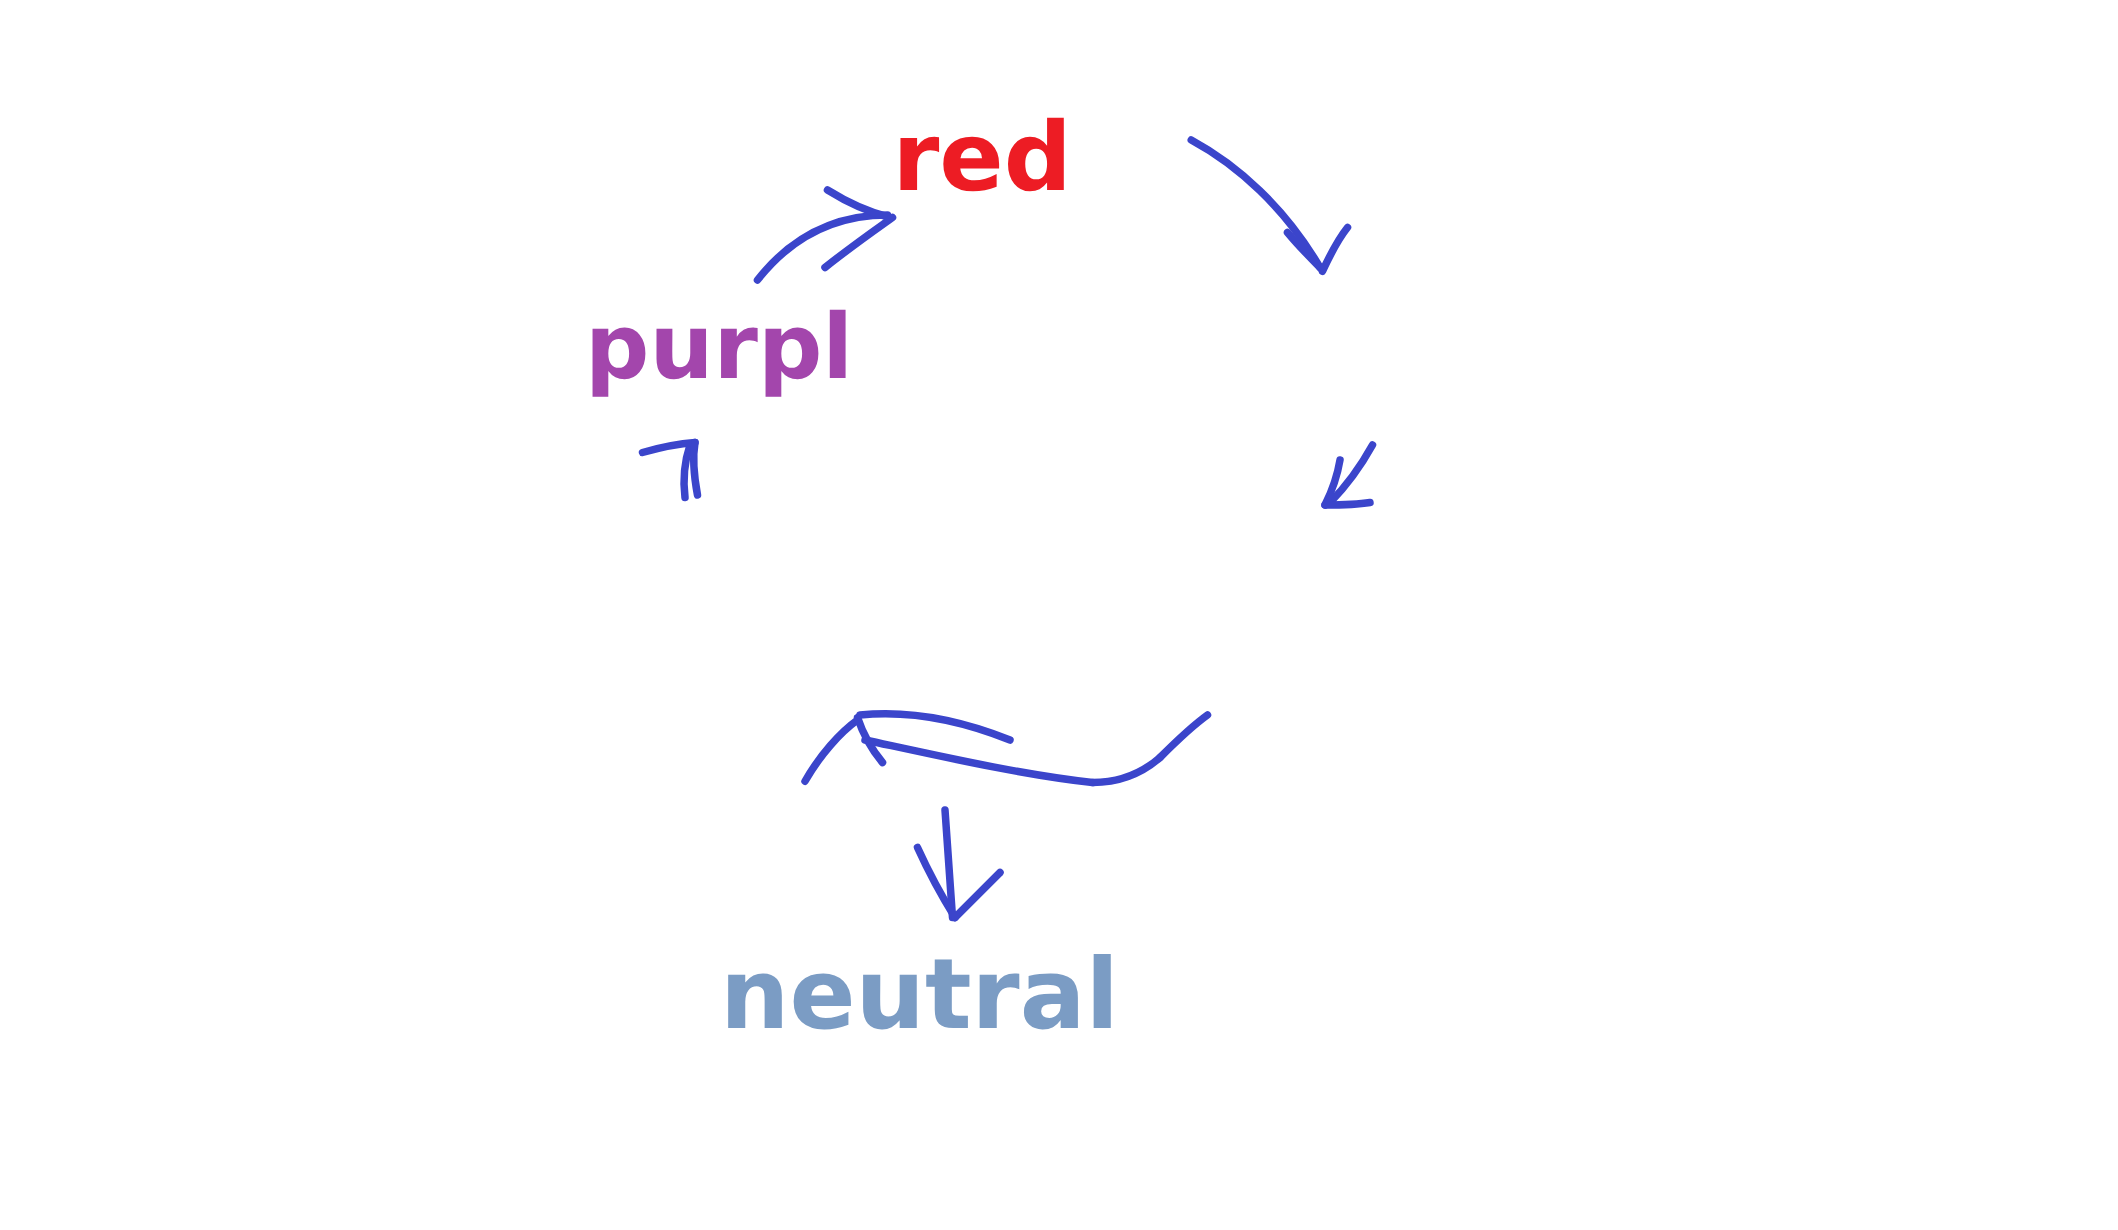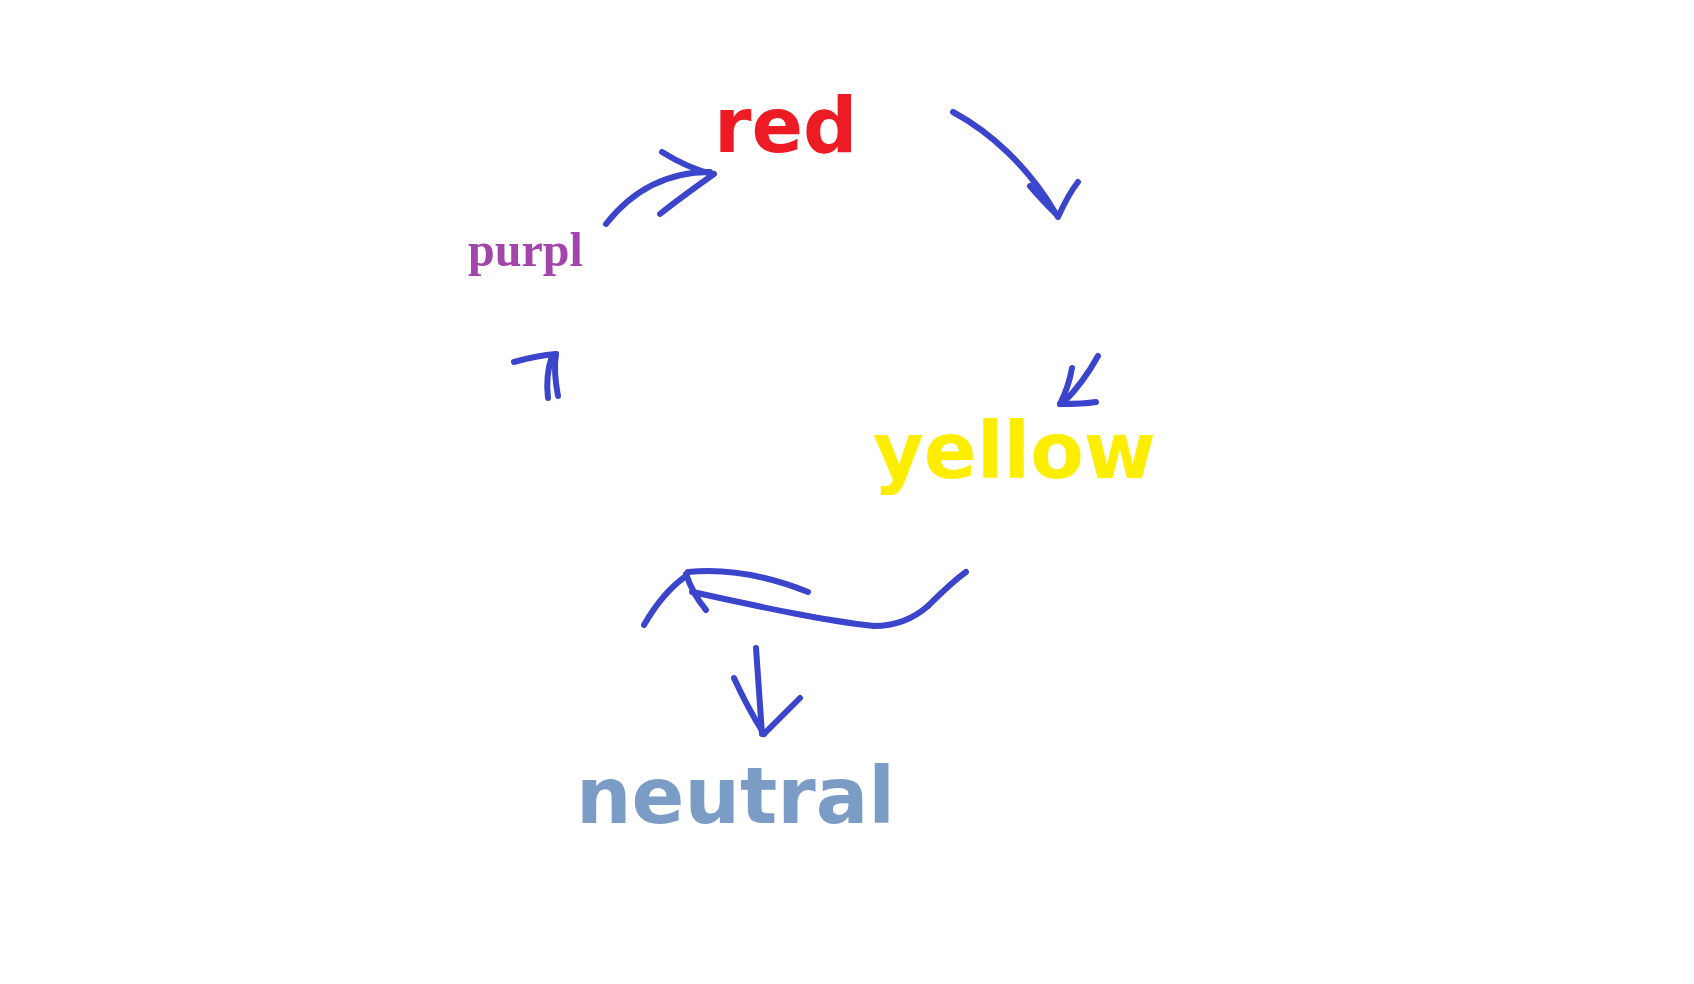--- a/index.html
+++ b/index.html
@@ -92,20 +92,19 @@
       <path d="M 728 648 C 730 678, 732 706, 734 734" stroke="#3B45CB"></path>
       <path d="M 706 678 C 716 700, 726 718, 736 734" stroke="#3B45CB"></path>
       <path d="M 736 734 C 748 722, 760 710, 772 698" stroke="#3B45CB"></path>
     </g>
 
   </svg>
 
   <div class="node-label" id="label-red" style="color: rgb(237, 28, 36); left: 686px; top: 88px; font-size: 76px;">red</div>
 
 
-  <div class="node-label" id="label-yellow" style="color: rgb(253, 238, 0); left: 845px; top: 412px; font-size: 78px;">yellow</div>
 
   <div class="node-label" id="label-neutral" style="color: rgb(123, 156, 196); left: 548px; top: 757px; font-size: 78px; text-align: right;">neutral</div>
 
 
-  <div class="node-label" id="label-purpl" style="color: rgb(163, 70, 172); left: 440px; top: 226px; font-size: 48px; font-family: Liberation Serif, serif;">purpl</div>
+  <div class="node-label" id="label-purpl" style="color: rgb(163, 70, 172); left: 440px; top: 241px; font-size: 72px;">purpl</div>
 
 </div>
 
 </body></html>

